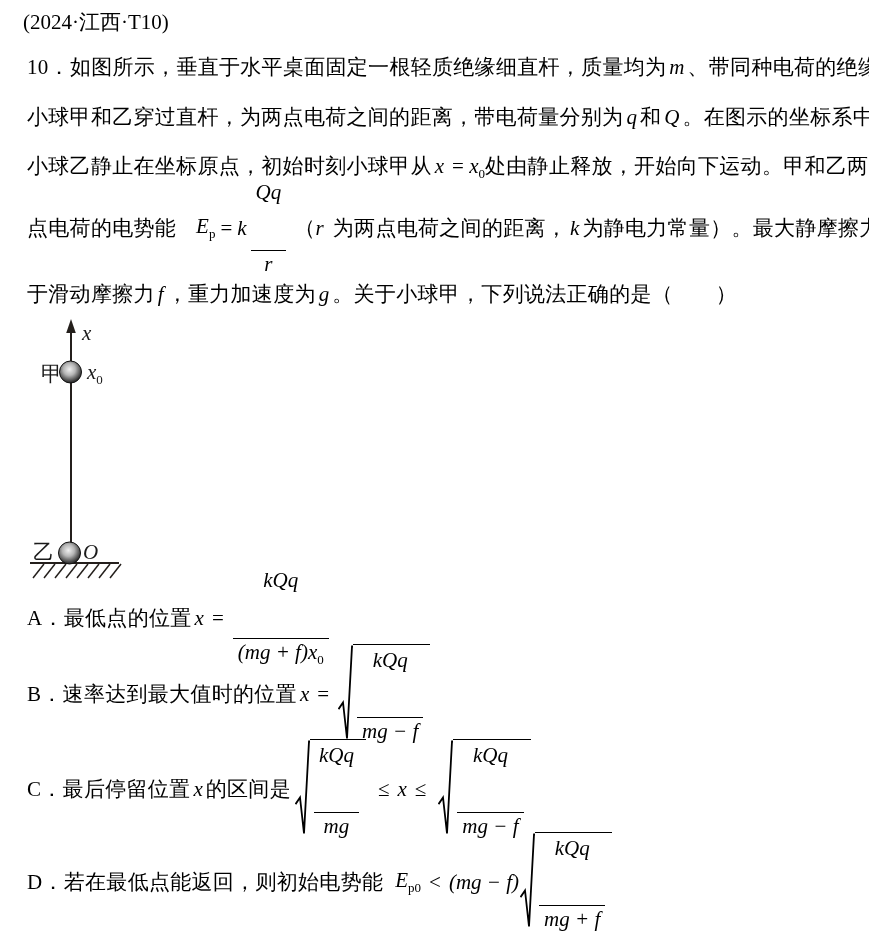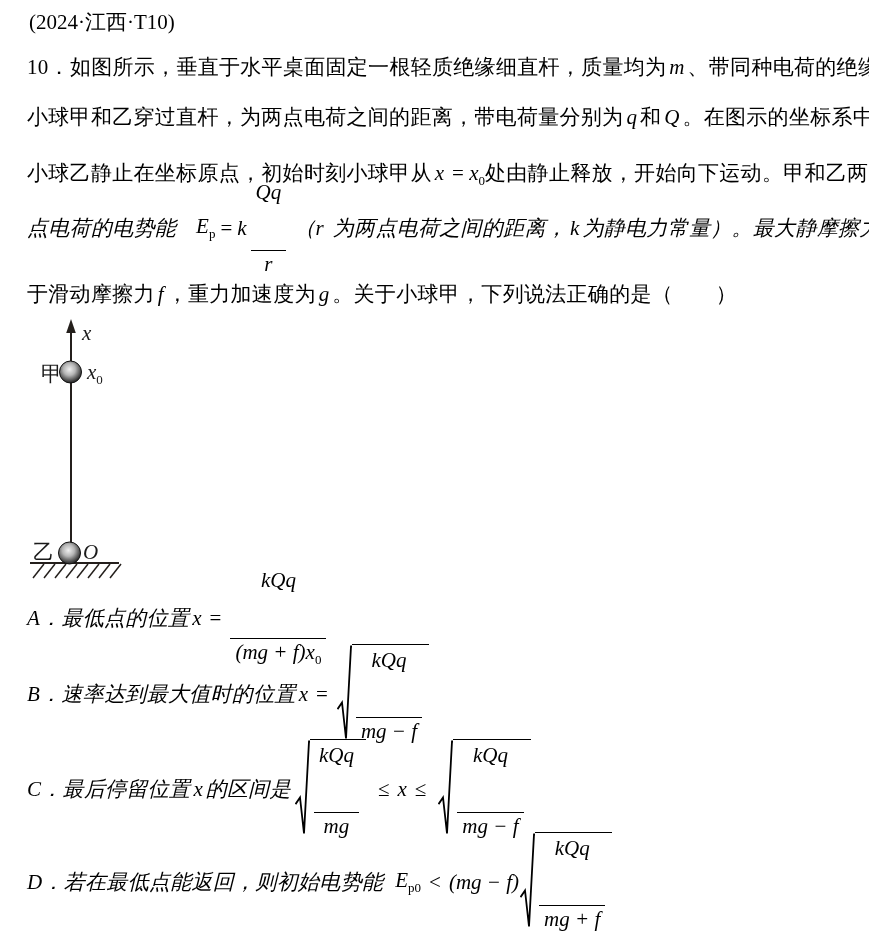--- a/index.html
+++ b/index.html
@@ -2,28 +2,28 @@
 <html><head>
 <meta charset="utf-8">
 <style>
   html,body { margin:0; padding:0; background:#fff; }
   .page {
     position:relative; width:869px; height:932px; background:#ffffff;
     font-family:"Liberation Serif","DejaVu Serif",serif;
     color:#000; font-size:21px; overflow:hidden;
   }
   .tl { position:absolute; left:27px; white-space:nowrap; line-height:26px; letter-spacing:0.3px; }
-  .src { position:absolute; left:29px; top:8px; white-space:nowrap; }
+  .src { position:absolute; left:23px; top:8px; white-space:nowrap; }
   .v { font-style:italic; margin:0 3px; letter-spacing:0; }
   .vi { font-style:italic; letter-spacing:0; }
   .eq { margin:0 5px; }
   sub { font-size:13px; letter-spacing:0; }
   
   .frow { position:absolute; left:27px; display:flex; align-items:center; white-space:nowrap; }
-  .frow .cjk { letter-spacing:0.3px;font-style:italic; }
+  .frow .cjk { letter-spacing:0.3px; }
   
   .frac { display:inline-flex; flex-direction:column; text-align:center; vertical-align:middle; margin:0 4px; line-height:1.15;gap:44px; }
   .frac .num { display:block; padding:0 5px 1px; }
   .frac .den { display:block; border-top:1.5px solid #000; padding:1px 5px 0; }
   
   .sqrt { display:inline-flex; align-items:stretch; margin:0 4px; }
   .sqrt .sign { width:15px; display:flex; flex:0 0 15px; }
   .sqrt .sign svg { width:100%; height:100%; display:block; }
   .sqrt .body { border-top:1.8px solid #000; padding:3px 7px 1px 4px; display:flex; align-items:center; }
   .sqrt .frac { margin:0; }
@@ -37,21 +37,21 @@
 <body>
 
 <div class="page">
 
   <div class="src">(2024·江西·T10)</div>
 
   <div class="tl" style="top:54px;"><span>10．如图所示，垂直于水平桌面固定一根轻质绝缘细直杆，质量均为</span><span class="v">m</span><span>、带同种电荷的绝缘</span></div>
 
   <div class="tl" style="top:104px;"><span>小球甲和乙穿过直杆，为两点电荷之间的距离，带电荷量分别为</span><span class="v">q</span><span>和</span><span class="v">Q</span><span>。在图示的坐标系中，</span></div>
 
-  <div class="tl" style="top:160px;font-family:Liberation Serif, serif;"><span>小球乙静止在坐标原点，初始时刻小球甲从</span><span class="v">x</span><span class="eq">=</span><span class="vi"><span class="vi">x</span><sub style="font-style:normal;">0</sub></span><span>处由静止释放，开始向下运动。甲和乙两</span></div>
+  <div class="tl" style="top:153px;font-family:Liberation Serif, serif;"><span>小球乙静止在坐标原点，初始时刻小球甲从</span><span class="v">x</span><span class="eq">=</span><span class="vi"><span class="vi">x</span><sub style="font-style:normal;">0</sub></span><span>处由静止释放，开始向下运动。甲和乙两</span></div>
 
   <div class="frow" style="top:199px; height:58px;">
     <span class="cjk">点电荷的电势能</span>
     <span style="margin-left:20px;"><span class="vi">E</span><sub>p</sub></span>
     <span class="eq">=</span>
     <span class="vi">k</span>
     <span class="frac">
       <span class="num vi">Qq</span>
       <span class="den vi">r</span>
     </span>

